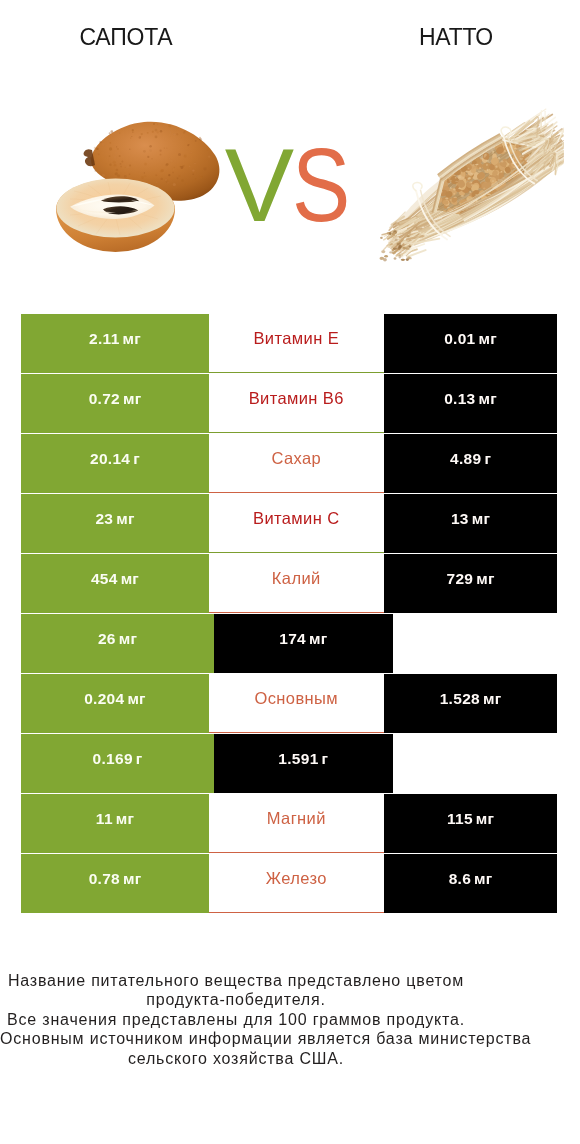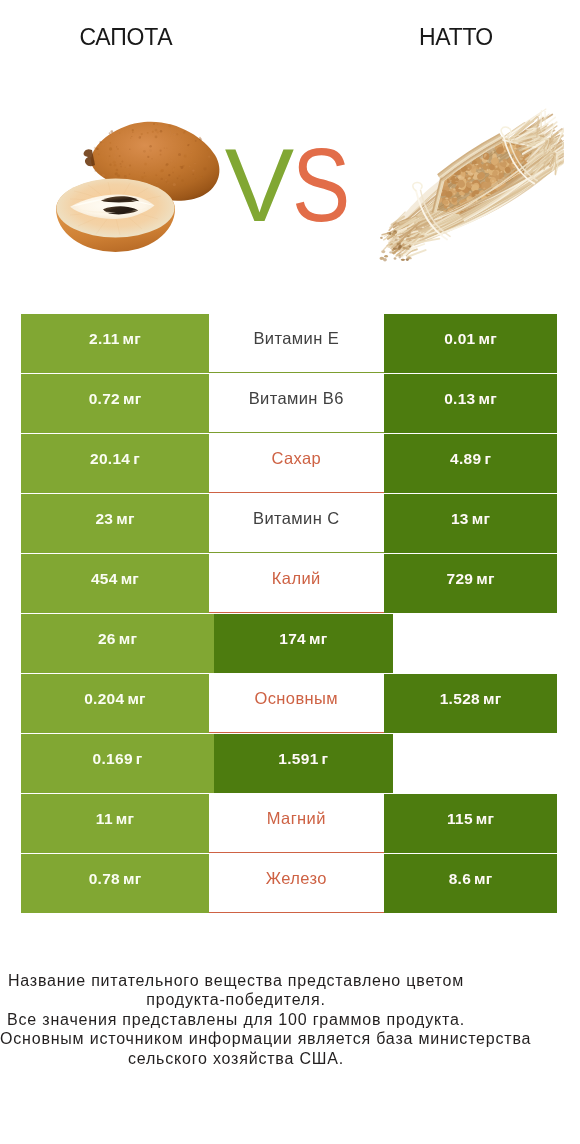--- a/index.html
+++ b/index.html
@@ -30,25 +30,25 @@
   .table{position:absolute;left:21px;top:314px;width:536.5px;}
   .row{display:flex;height:58.5px;margin-bottom:1.5px;}
   .cell{display:flex;align-items:center;justify-content:center;text-align:center;}
   .c-left{width:193px;background:#81A733;color:#fbfdf3;}
   .cell>span{position:relative;top:-4px;}
   .c-mid{width:179.3px;background:#ffffff;line-height:19.6px;box-sizing:border-box;}
   .c-mid.b-green{border-bottom:1px solid #7C9E2F;}
   .c-mid.b-orange{border-bottom:1px solid #CE6244;}
   .lbl{white-space:pre-line;display:block;}
   .c-mid .lbl.two-line{top:6px;}
-  .c-right{width:178.6px;background:#4d7c0f;color:#fffaf7;}
+  .c-right{width:178.6px;background:#000000;color:#fffaf7;}
   .val{font-size:15.5px;font-weight:700;letter-spacing:0.3px;}
   .unit{font-size:15.5px;font-weight:700;letter-spacing:0.2px;margin-left:3px;}
   .lbl{font-size:16.5px;font-weight:400;letter-spacing:0.4px;}
-  .win-green{color:#404040;}
+  .win-green{color:#b91c1c;}
   .win-orange{color:#CE6244;}
 
   
   .footer{position:absolute;left:0;top:971px;width:472px;text-align:center;
           font-size:16px;line-height:19.4px;letter-spacing:0.8px;color:#221f1f;}
   .footer div{white-space:nowrap;}
 </style>
 </head>
 <body>
 

